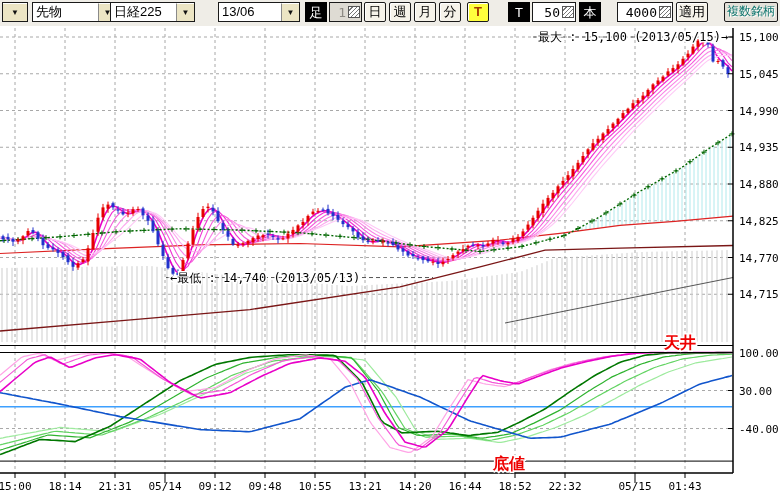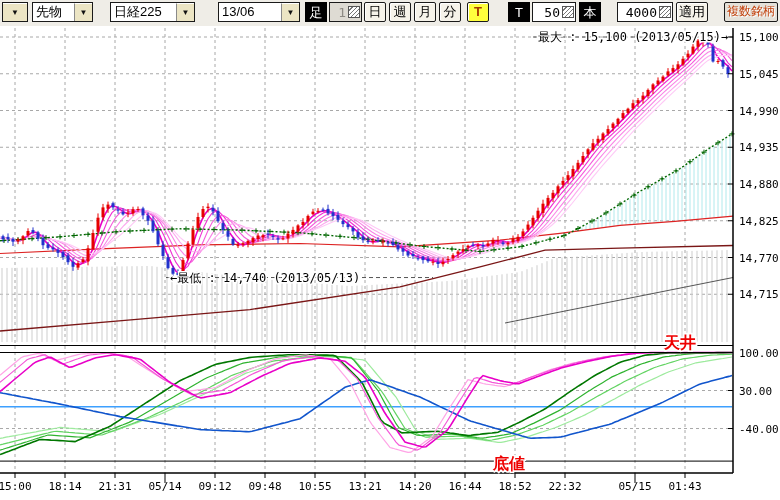--- a/index.html
+++ b/index.html
@@ -11,42 +11,42 @@
   .combo{position:absolute;top:2px;height:20px;background:#fff;
          border:1px solid #1a1a1a;display:flex;align-items:stretch;box-sizing:border-box;}
   .combo .val{flex:1;font-size:13px;line-height:18px;padding:0 3px;color:#000;white-space:nowrap;overflow:hidden;}
   .combo .arrow{width:17px;background:#ece5c4;border-left:1px solid #8a8a8a;
                 display:flex;align-items:center;justify-content:center;
                 font-size:8px;color:#111;border-top:1px solid #fff;}
   .tbtn{position:absolute;top:2px;height:20px;box-sizing:border-box;background:#f6f3ea;
         border:1px solid #1a1a1a;border-radius:2px;font-size:13px;line-height:17px;
         text-align:center;color:#000;box-shadow:inset 1px 1px 0 #fff;}
   .tbtn.yellow{background:#ffff3d;color:#a63c00;font-weight:bold;}
-  .tbtn.disabled{background:#e4e1d9;color:#c2410c;text-shadow:1px 1px 0 #fff;box-shadow:none;}
+  .tbtn.disabled{background:#e4e1d9;color:#0f766e;text-shadow:1px 1px 0 #fff;box-shadow:none;}
   .blabel{position:absolute;top:2px;height:20px;box-sizing:border-box;background:#000;color:#fff;
           font-size:13px;line-height:19px;text-align:center;border:1px solid #000;}
   .spin{position:absolute;top:2px;height:20px;box-sizing:border-box;background:#fff;
         border:1px solid #1a1a1a;display:flex;align-items:center;justify-content:flex-end;
         font-size:13px;padding:0 1px 0 2px;font-family:"DejaVu Sans Mono",monospace;}
   .spin.disabled{background:#dedbd3;color:#8e8b84;}
   .grip{width:12px;height:12px;margin-left:2px;border:1px solid #555;box-sizing:border-box;
         background:repeating-linear-gradient(135deg,#ffffff 0 2px,#777 2px 3px);}
   
   #chartwrap{position:absolute;left:0;top:26px;width:780px;height:474px;background:#ffffff;}
   svg text{font-family:"DejaVu Sans Mono","Liberation Sans",monospace;}
 </style>
 </head>
 <body>
 <div id="app">
 
   <div id="toolbar">
     <div class="combo" style="left:2px;width:26px;">
       <div class="arrow" style="border-left:none;flex:1">▼</div>
     </div>
-    <div class="combo" style="left:32px;width:61px;">
+    <div class="combo" style="left:32px;width:85px;">
       <div class="val">先物</div>
       <div class="arrow">▼</div>
     </div>
     <div class="combo" style="left:110px;width:85px;">
       <div class="val">日経225</div>
       <div class="arrow">▼</div>
     </div>
     <div class="combo" style="left:218px;width:82px;">
       <div class="val">13/06</div>
       <div class="arrow">▼</div>

